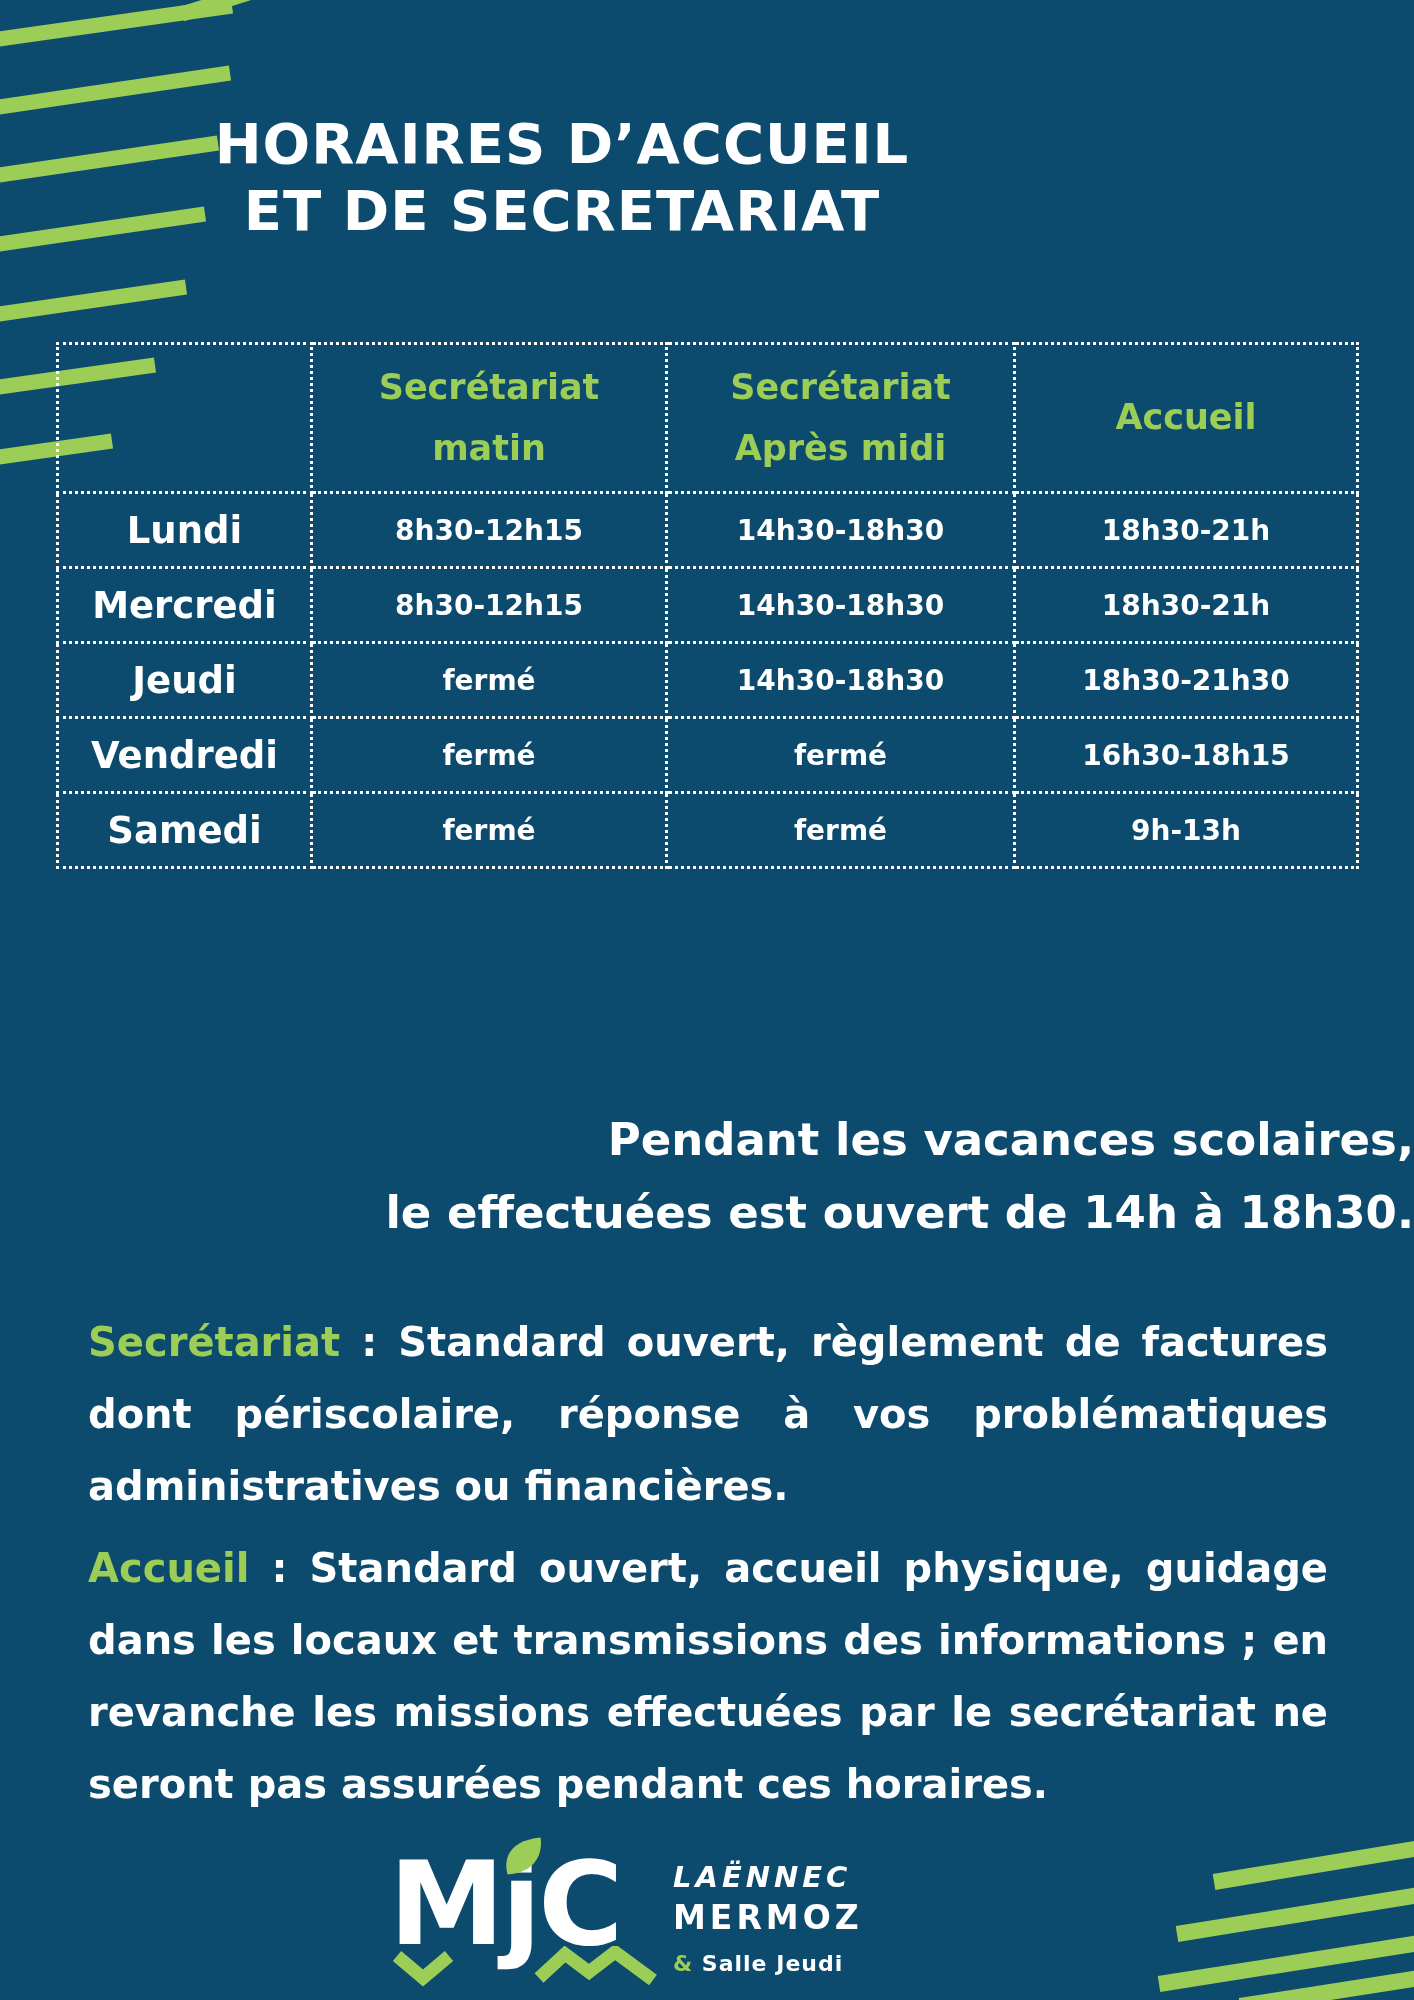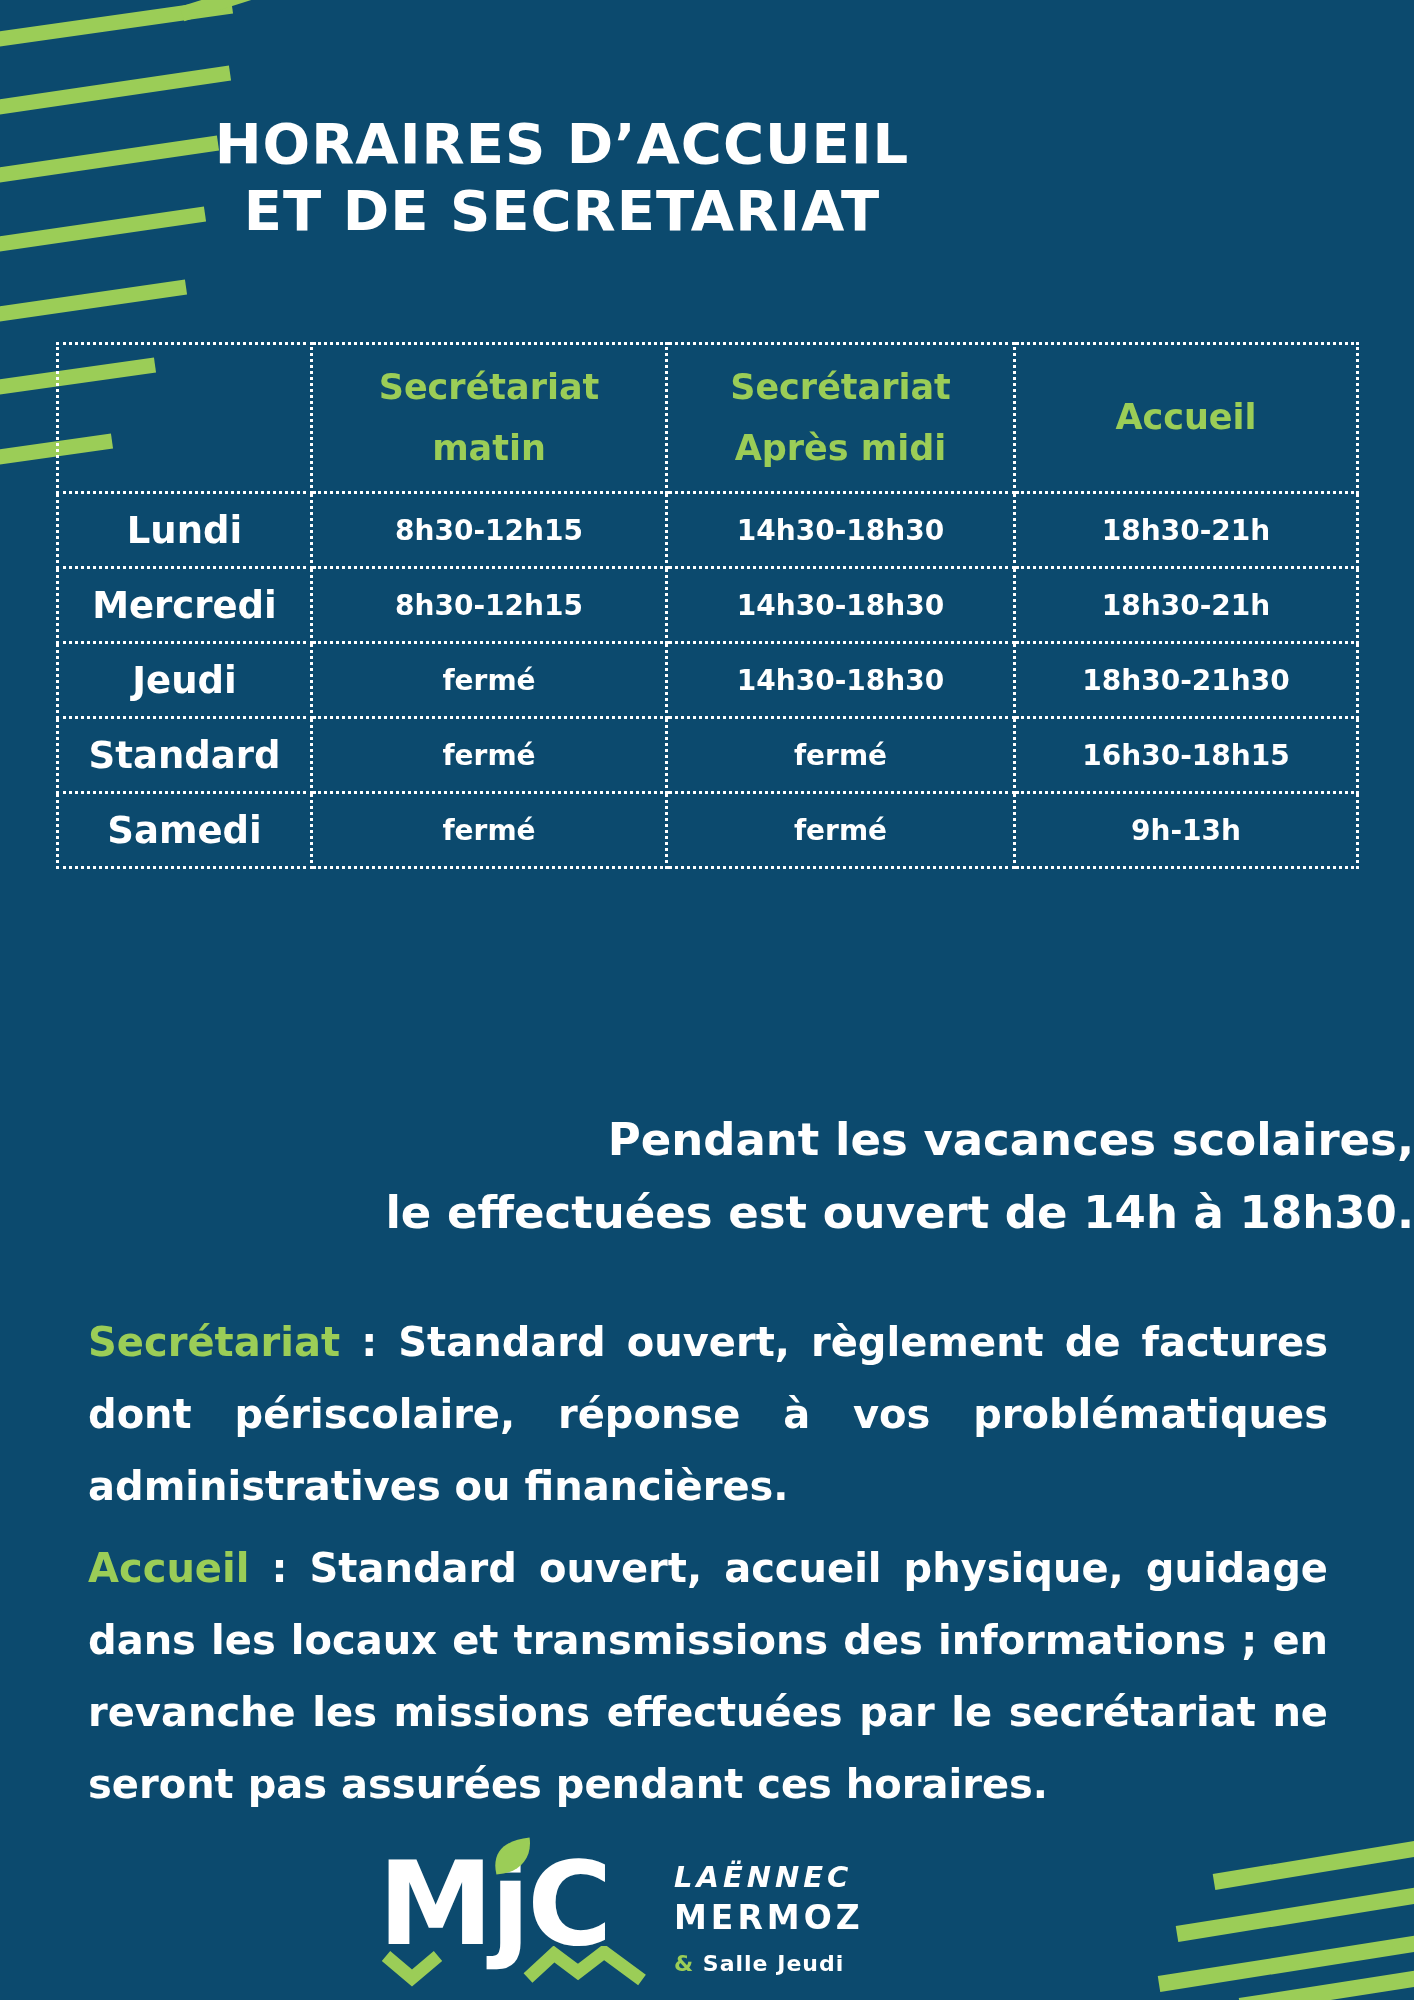--- a/index.html
+++ b/index.html
@@ -40,21 +40,21 @@
 
   .blurb {
     position:absolute; left:88px; width:1240px; color:#ffffff;
     font-size:40px; font-weight:700; line-height:1.8; text-align:justify;
   }
   .blurb-1 { top:1266px; }
   .blurb-2 { top:1492px; }
   .blurb .label { color:#9bcd57; }
   .blurb .sep { white-space:pre; }
 
-  .logo { position:absolute; left:378px; top:1846px; display:flex; gap:36px; }
+  .logo { position:absolute; left:389px; top:1846px; display:flex; gap:24px; }
   .mjc { position:relative; width:260px; height:150px; }
   .mjc-letters {
     position:relative; font-size:116px; font-weight:800; color:#ffffff;
     line-height:1; letter-spacing:-3px; z-index:1;
   }
   .leaf { position:absolute; left:112px; top:-10px; z-index:2; }
   .zigzag { position:absolute; left:0px; top:100px; z-index:0; }
   .brand { padding-top:14px; color:#ffffff; }
   .brand-1 { font-size:29px; font-weight:800; letter-spacing:4px;font-style:italic; }
   .brand-2 { font-size:33px; font-weight:800; letter-spacing:4px; margin-top:4px; }
@@ -129,21 +129,21 @@
         <td class="hours">14h30-18h30</td>
         <td class="hours">18h30-21h</td>
       </tr>
       <tr>
         <td class="day">Jeudi</td>
         <td class="hours">fermé</td>
         <td class="hours">14h30-18h30</td>
         <td class="hours">18h30-21h30</td>
       </tr>
       <tr>
-        <td class="day">Standard</td>
+        <td class="day">Vendredi</td>
         <td class="hours">fermé</td>
         <td class="hours">fermé</td>
         <td class="hours">16h30-18h15</td>
       </tr>
       <tr>
         <td class="day">Samedi</td>
         <td class="hours">fermé</td>
         <td class="hours">fermé</td>
         <td class="hours">9h-13h</td>
       </tr>

